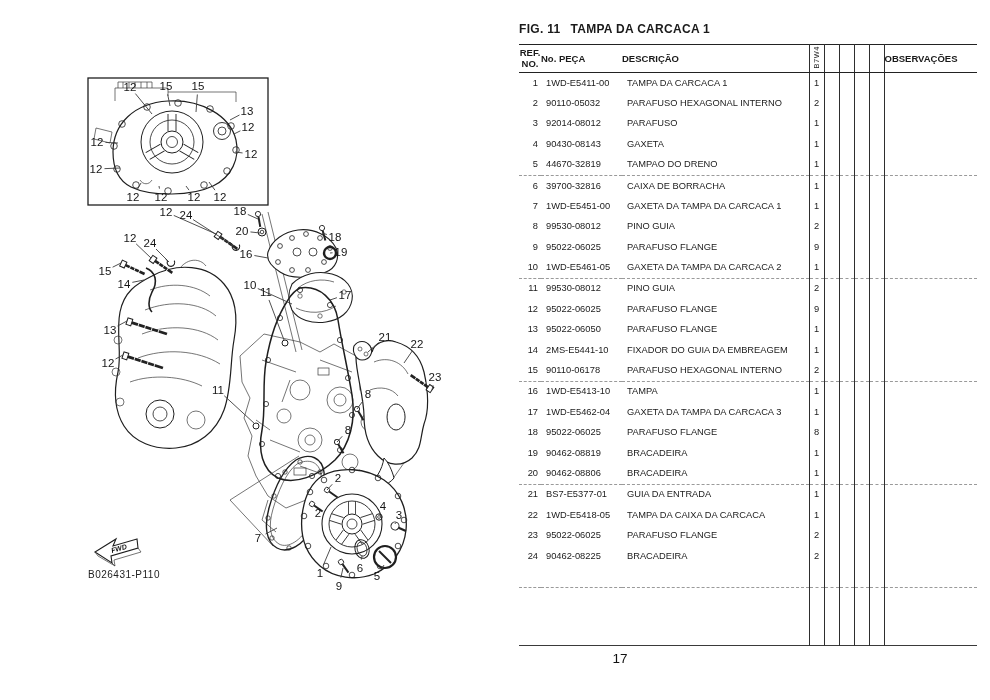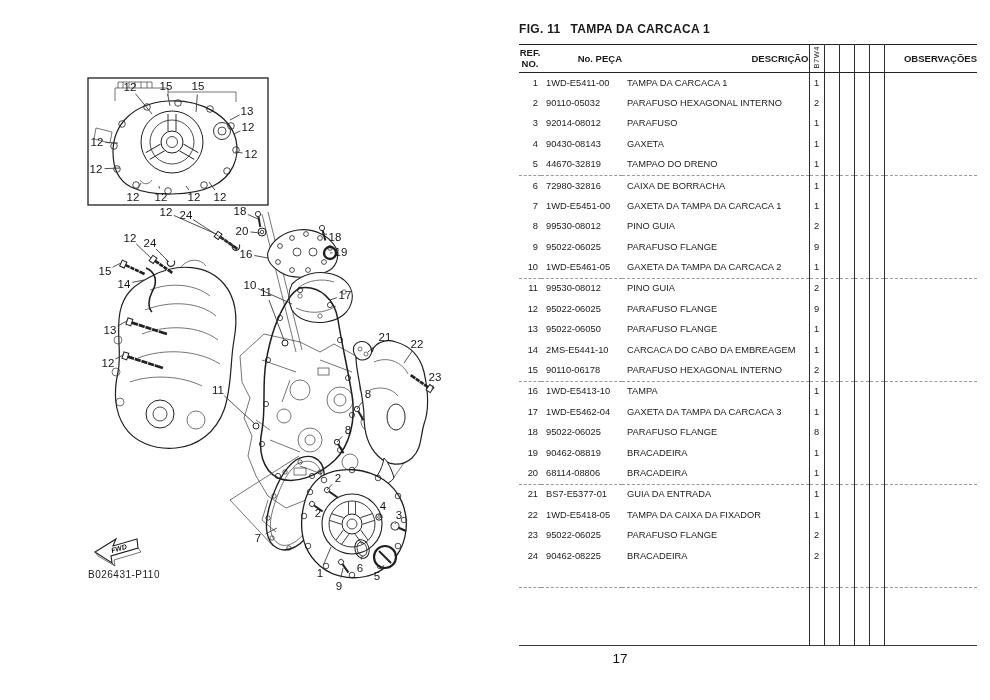--- a/index.html
+++ b/index.html
@@ -21,21 +21,21 @@
   .parts-panel{position:absolute;left:487px;top:22px;width:458px;margin-left:32px;}
   .fig-title{font-size:12px;font-weight:bold;letter-spacing:0.3px;white-space:nowrap;}
   .fig-title .gap{display:inline-block;width:10px;}
   table.parts{border-collapse:collapse;table-layout:fixed;width:458px;margin-top:8px;
               border-top:1.5px solid #222;border-bottom:1.5px solid #3a3a3a;}
   col.c-ref{width:22px;} col.c-part{width:81px;} col.c-desc{width:187px;}
   col.c-qty{width:15px;} col.c-e{width:15px;} col.c-obs{width:93px;}
   thead th{border-bottom:1.5px solid #222;height:27px;padding:0;font-size:9.5px;
            font-weight:bold;vertical-align:middle;}
   th.h-ref{text-align:center;line-height:1.15;}
-  th.h-part,th.h-desc,th.h-obs{text-align:right;}
+  th.h-part,th.h-desc,th.h-obs{text-align:left;}
   th.h-qty,th.h-e,td.c-qty,td.c-e,th.h-obs,td.c-obs{border-left:1px solid #2e2e2e;}
   th.h-qty span{display:inline-block;writing-mode:vertical-rl;transform:rotate(180deg);
                 font-size:7.5px;font-weight:normal;letter-spacing:0.5px;}
   tbody td{height:20.4px;padding:0;font-size:9.3px;line-height:1;vertical-align:middle;
            white-space:nowrap;overflow:hidden;}
   td.c-ref{text-align:right;padding-right:3px;}
   td.c-part{padding-left:5px;}
   td.c-desc{padding-left:5px;}
   td.c-qty{text-align:center;}
   tr.group-end td{border-bottom:1px dashed #9a9a9a;}
@@ -488,21 +488,21 @@
             <td class="c-qty">1</td>
             <td class="c-e"></td>
             <td class="c-e"></td>
             <td class="c-e"></td>
             <td class="c-e"></td>
             <td class="c-obs"></td>
           </tr>
 
           <tr>
             <td class="c-ref">6</td>
-            <td class="c-part">72980-32816</td>
+            <td class="c-part">39700-32816</td>
             <td class="c-desc">CAIXA DE BORRACHA</td>
             <td class="c-qty">1</td>
             <td class="c-e"></td>
             <td class="c-e"></td>
             <td class="c-e"></td>
             <td class="c-e"></td>
             <td class="c-obs"></td>
           </tr>
 
           <tr>
@@ -585,21 +585,21 @@
             <td class="c-e"></td>
             <td class="c-e"></td>
             <td class="c-e"></td>
             <td class="c-e"></td>
             <td class="c-obs"></td>
           </tr>
 
           <tr>
             <td class="c-ref">14</td>
             <td class="c-part">2MS-E5441-10</td>
-            <td class="c-desc">CARCACA DO CABO DA EMBREAGEM</td>
+            <td class="c-desc">FIXADOR DO GUIA DA EMBREAGEM</td>
             <td class="c-qty">1</td>
             <td class="c-e"></td>
             <td class="c-e"></td>
             <td class="c-e"></td>
             <td class="c-e"></td>
             <td class="c-obs"></td>
           </tr>
 
           <tr class="group-end">
             <td class="c-ref">15</td>
@@ -656,21 +656,21 @@
             <td class="c-qty">1</td>
             <td class="c-e"></td>
             <td class="c-e"></td>
             <td class="c-e"></td>
             <td class="c-e"></td>
             <td class="c-obs"></td>
           </tr>
 
           <tr class="group-end">
             <td class="c-ref">20</td>
-            <td class="c-part">68114-08806</td>
+            <td class="c-part">90462-08806</td>
             <td class="c-desc">BRACADEIRA</td>
             <td class="c-qty">1</td>
             <td class="c-e"></td>
             <td class="c-e"></td>
             <td class="c-e"></td>
             <td class="c-e"></td>
             <td class="c-obs"></td>
           </tr>
 
           <tr>
@@ -681,21 +681,21 @@
             <td class="c-e"></td>
             <td class="c-e"></td>
             <td class="c-e"></td>
             <td class="c-e"></td>
             <td class="c-obs"></td>
           </tr>
 
           <tr>
             <td class="c-ref">22</td>
             <td class="c-part">1WD-E5418-05</td>
-            <td class="c-desc">TAMPA DA CAIXA DA FIXADOR</td>
+            <td class="c-desc">TAMPA DA CAIXA DA CARCACA</td>
             <td class="c-qty">1</td>
             <td class="c-e"></td>
             <td class="c-e"></td>
             <td class="c-e"></td>
             <td class="c-e"></td>
             <td class="c-obs"></td>
           </tr>
 
           <tr>
             <td class="c-ref">23</td>

